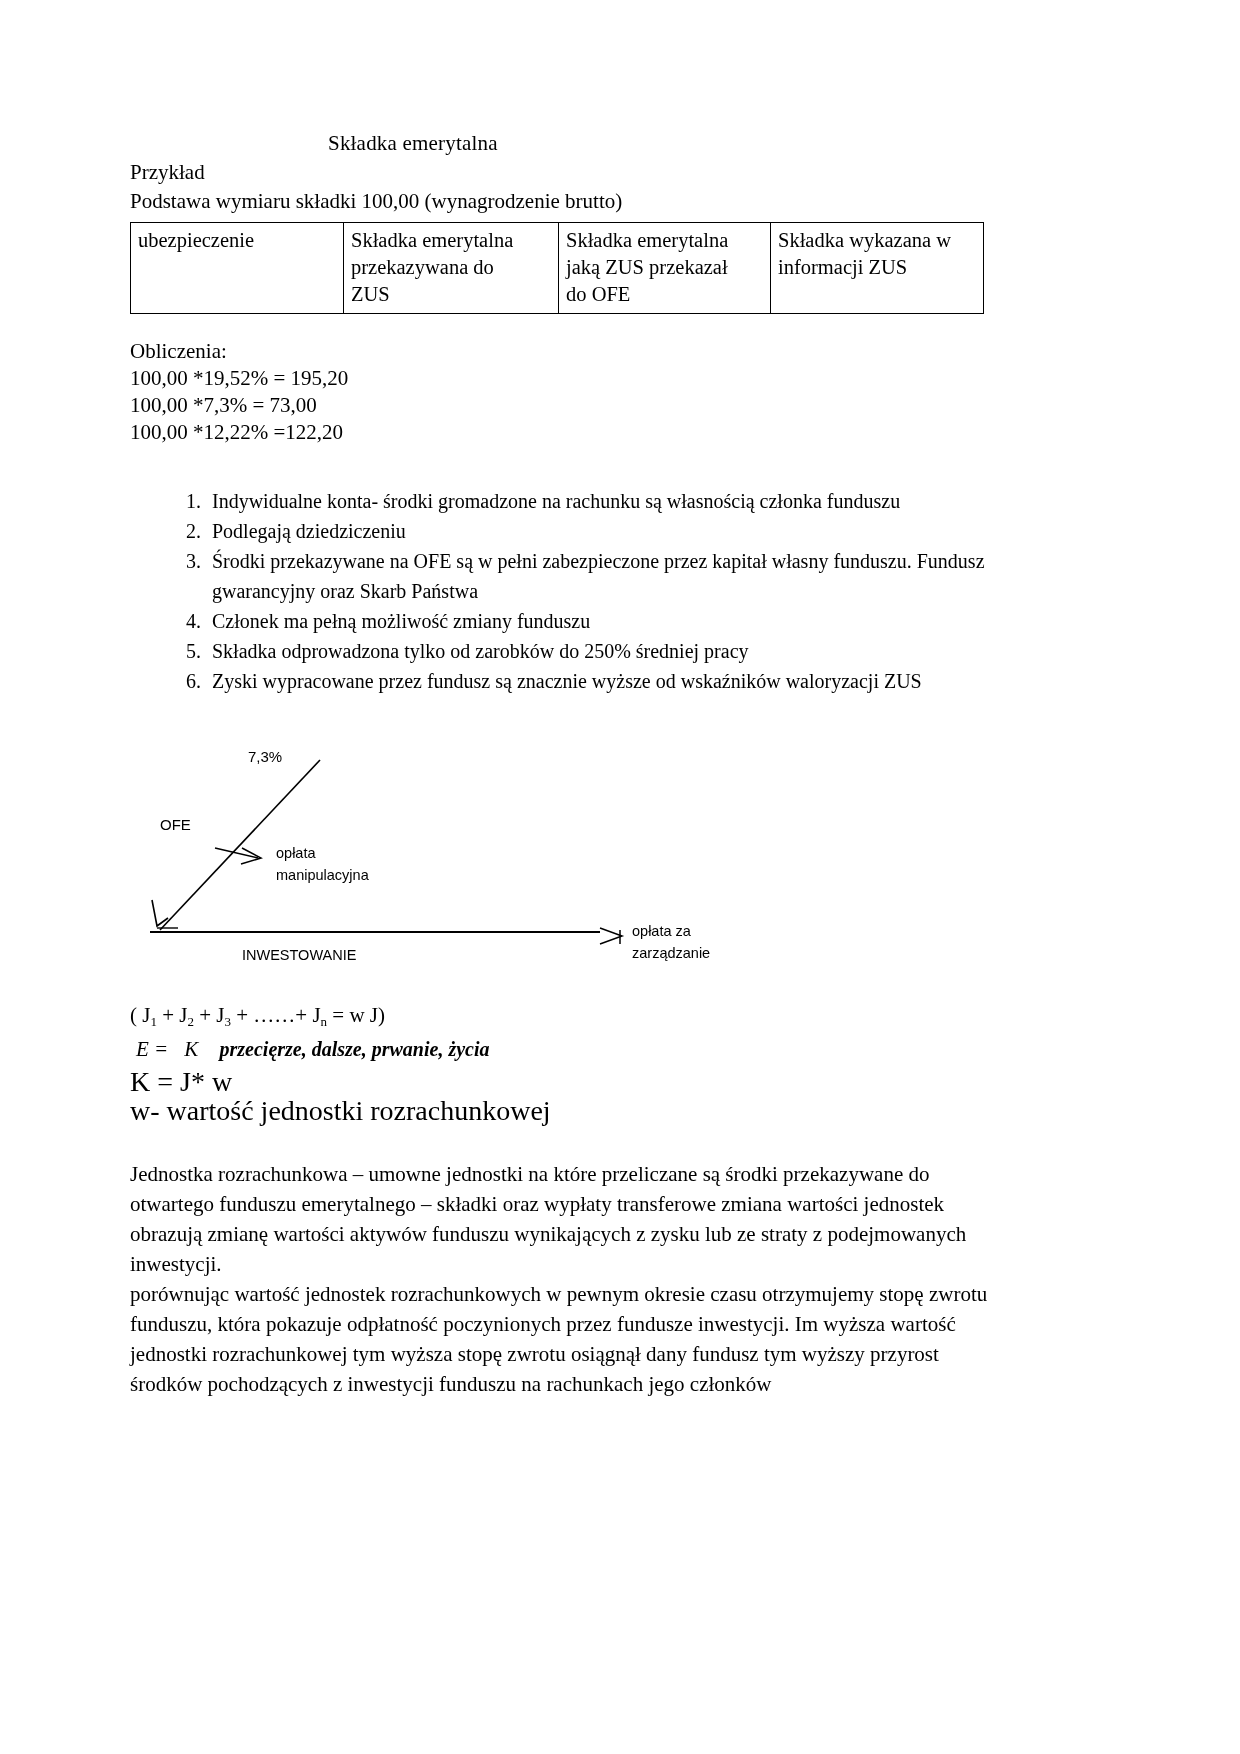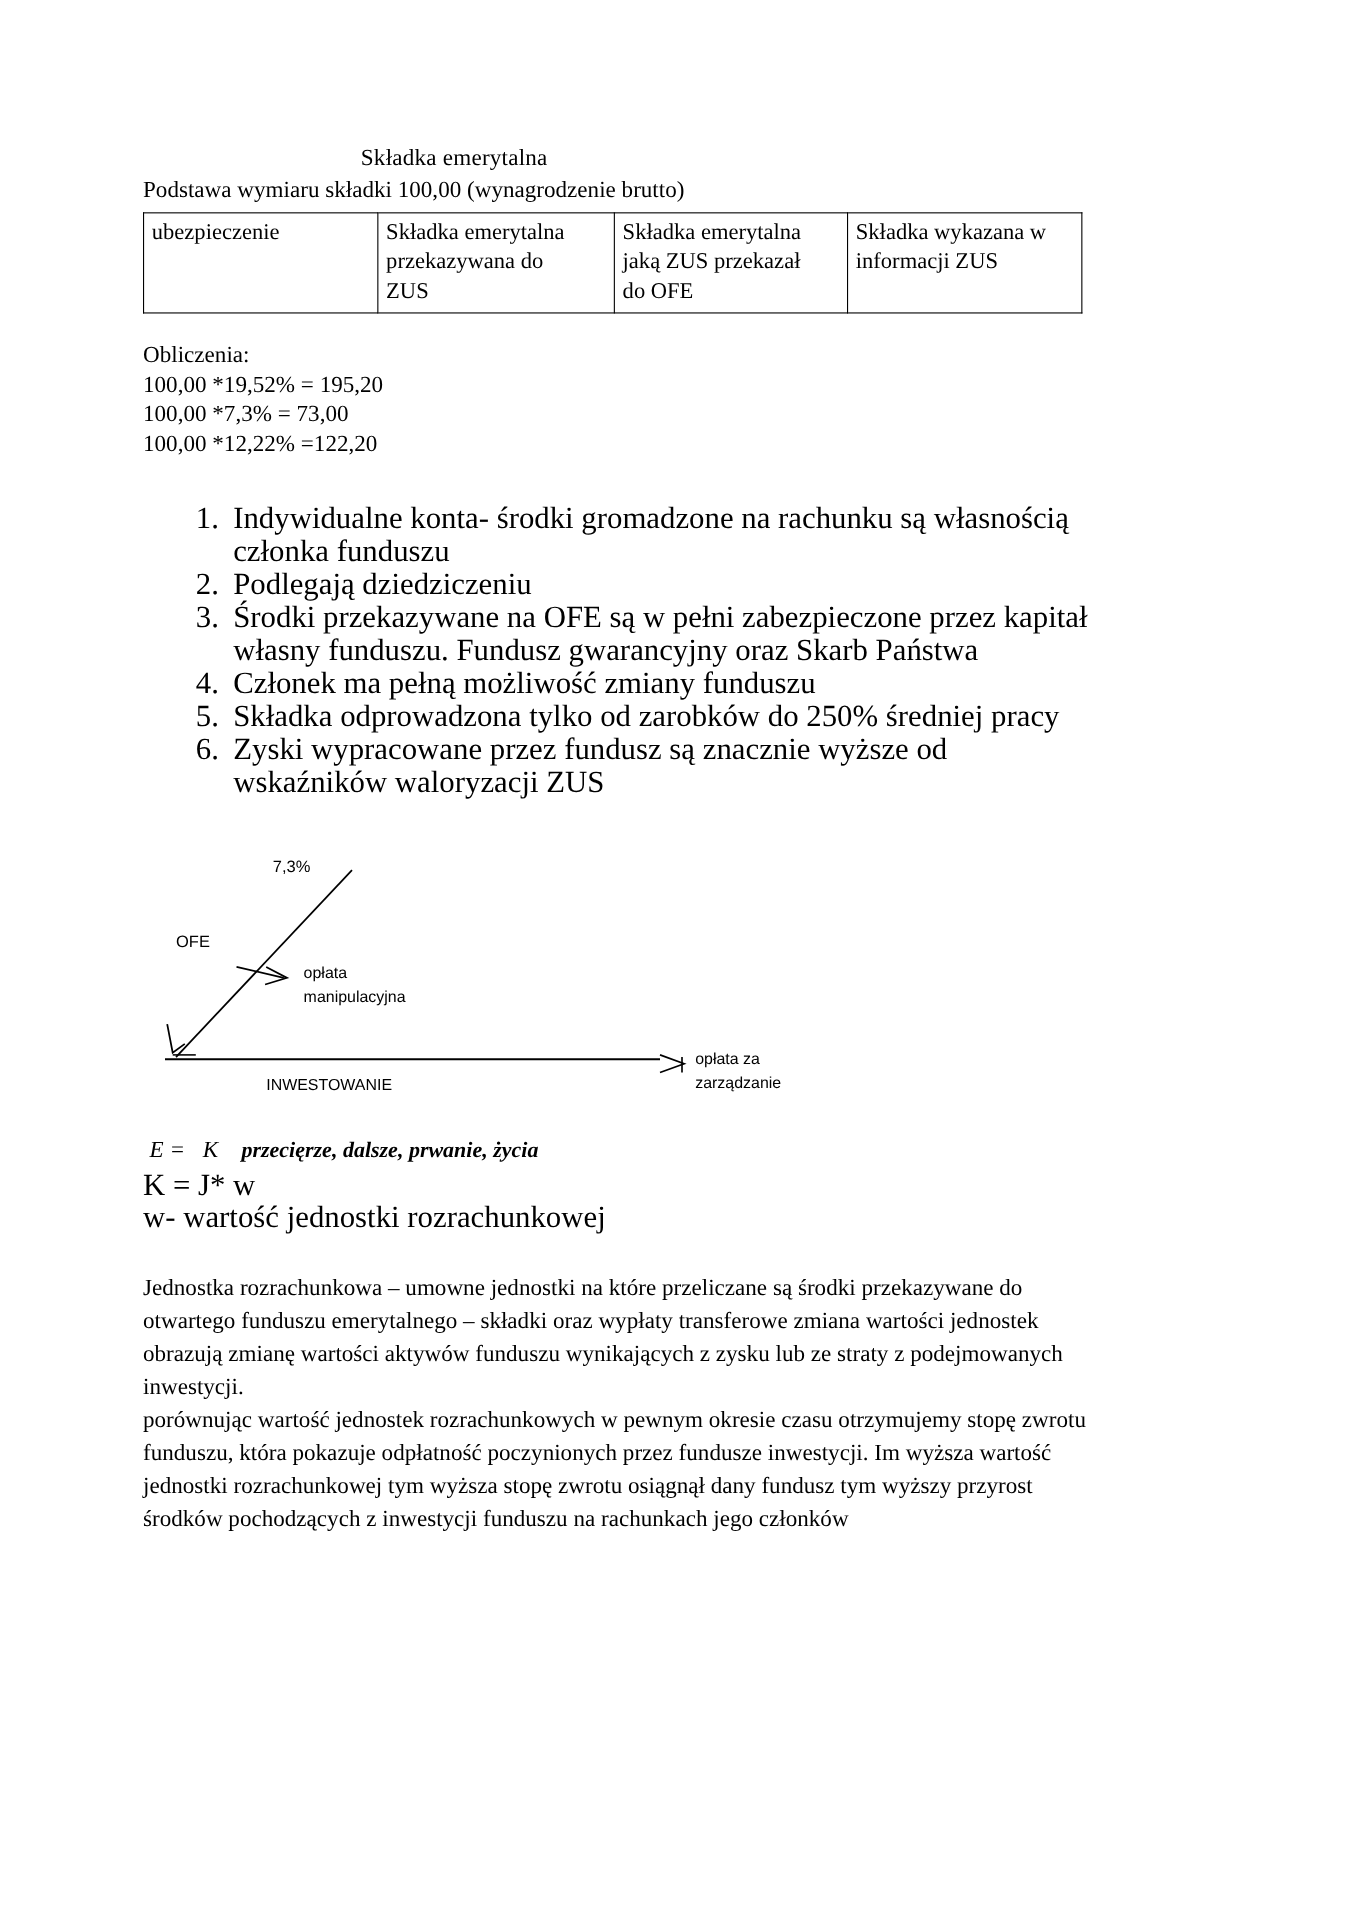--- a/index.html
+++ b/index.html
@@ -67,21 +67,21 @@
   
   .calc-line {
     font-size: 21px;
     line-height: 27px;
   }
 
   
   ol.zalety {
     margin: 0;
     padding-left: 76px;
-    font-size: 28px;
+    font-size: 20px;
     line-height: 30px;
   }
   ol.zalety li {
     padding-left: 6px;
     margin-bottom: 0;
   }
 
   
   .diagram-wrap {
     position: relative;
@@ -159,20 +159,21 @@
   .para-block { margin-top: 34px; }
 </style>
 </head>
 <body>
 
 <div class="page">
   <div class="content">
 
     <div class="doc-title">Składka emerytalna</div>
 
+    <div class="line">Przykład</div>
     <div class="line">Podstawa wymiaru składki 100,00 (wynagrodzenie brutto)</div>
 
     <table class="zus-table">
       <colgroup>
         <col class="c1">
           <col class="c2">
           <col class="c3">
           <col class="c4">
       </colgroup>
       <tbody>
@@ -236,20 +237,23 @@
         <text class="dg-label" x="30" y="90">OFE</text>
         <text class="dg-label-sm" x="146" y="118">opłata</text>
         <text class="dg-label-sm" x="146" y="140">manipulacyjna</text>
         <text class="dg-label-sm" x="112" y="220">INWESTOWANIE</text>
         <text class="dg-label-sm" x="502" y="196">opłata za</text>
         <text class="dg-label-sm" x="502" y="218">zarządzanie</text>
       </svg>
     </div>
 
     <div class="formula-block">
+      <div class="j-line">
+        <span>( J</span><sub>1</sub><span> + J</span><sub>2</sub><span> + J</span><sub>3</sub><span> + ……+ J</span><sub>n</sub><span> = w J)</span>
+      </div>
 
       <div class="eq-row">
         <span class="eq-lhs">E =</span>
         <span class="frac">
           <span class="num">K</span>
           <span class="bar"></span>
           <span class="den">przecięrze, dalsze, prwanie, życia</span>
         </span>
       </div>
 

